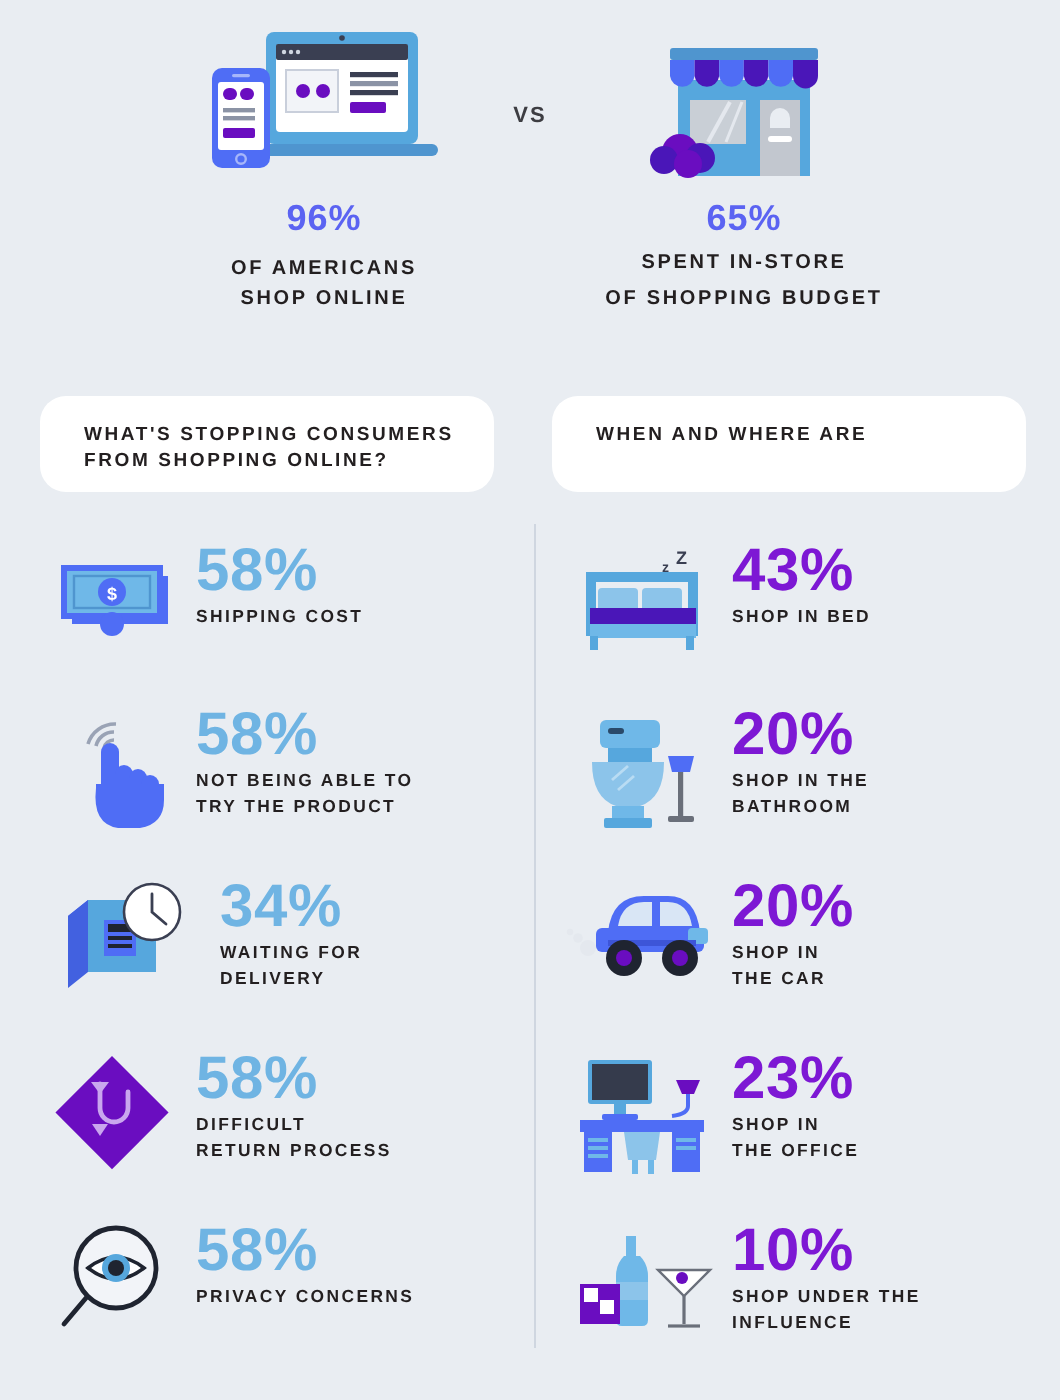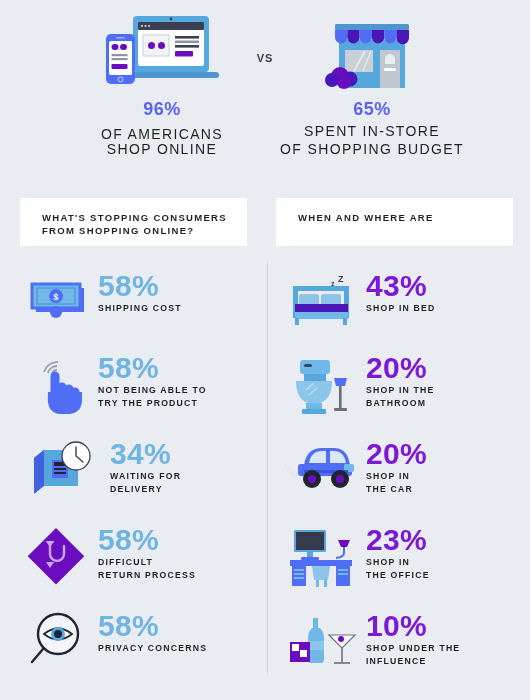--- a/index.html
+++ b/index.html
@@ -44,22 +44,22 @@
   }
   .top-pct {
     font-size: 18px;
     font-weight: bold;
     color: #5b63f2;
     letter-spacing: 0.5px;
     line-height: 30px;
     margin-top: 0;
   }
   .top-cap {
-    font-size: 14px;
-    font-weight: normal;
+    font-size: 10px;
+    font-weight: bold;
     color: #231f20;
     letter-spacing: 1.35px;
     line-height: 15px;
     margin-top: 3px;
   }
   .vs-label {
     position: absolute;
     left: 243px;
     top: 52px;
     width: 44px;
@@ -69,20 +69,21 @@
     color: #3d3d42;
     letter-spacing: 1px;
   }
 
   
   .banner {
     position: absolute;
     background: #ffffff;
     box-sizing: border-box;
     padding: 13px 18px 13px 22px;
+    border-radius: 13px;
   }
   .banner.left  { left: 20px;  top: 198px; width: 227px; height: 48px; }
   .banner.right { left: 276px; top: 198px; width: 237px; height: 48px; }
   .banner-line {
     font-size: 9.5px;
     font-weight: bold;
     color: #231f20;
     letter-spacing: 1.3px;
     line-height: 13px;
     white-space: nowrap;

